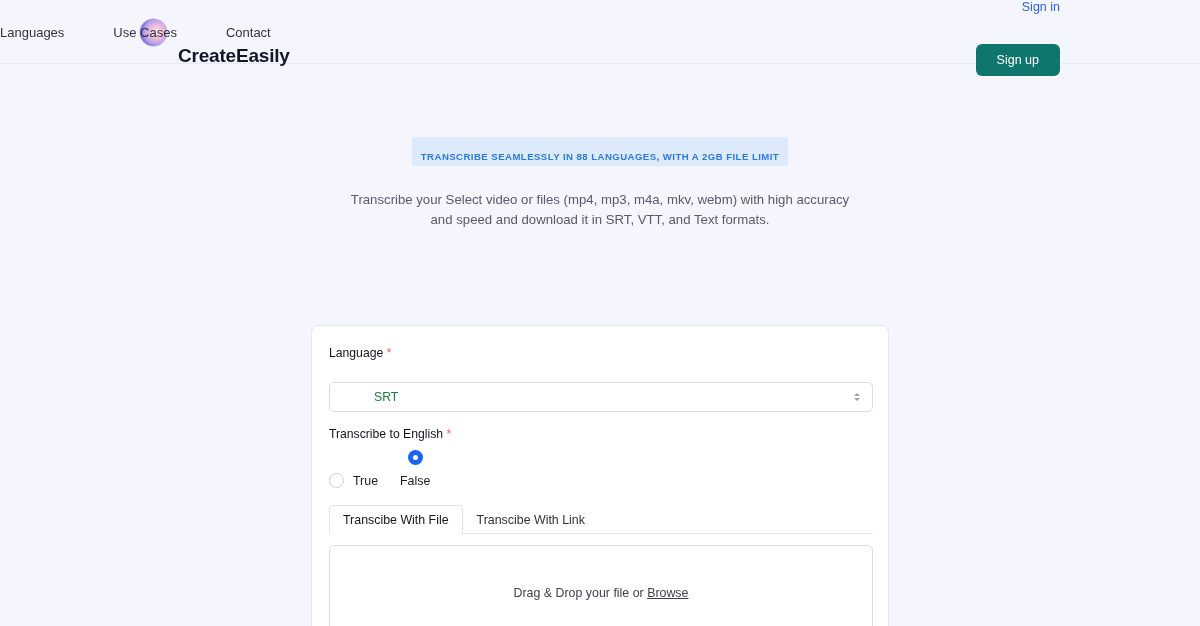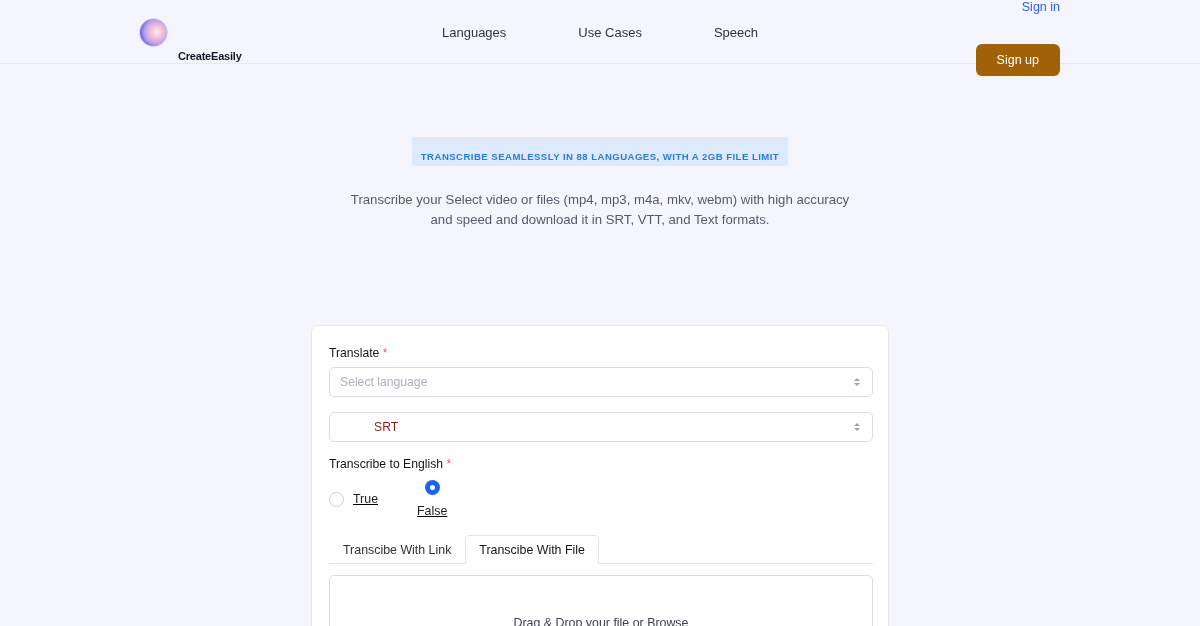--- a/index.html
+++ b/index.html
@@ -25,38 +25,38 @@
     text-decoration: none;
   }
   .logo-mark {
     width: 27px; height: 27px; border-radius: 50%;
     background:
       radial-gradient(circle at 62% 48%, #ffe9f2 0%, #f4c2d8 26%, #b9a0e8 56%, #5b5ce8 78%, #4f46e5 100%);
     box-shadow: 0 0 0 0.5px rgba(70,60,200,.35);
     flex: none;
   }
   .brand-name {
-    font-size: 11px; font-weight: bold; color: #111827; letter-spacing: -0.2px; margin-top: 48px;
+    font-size: 19px; font-weight: bold; color: #111827; letter-spacing: -0.2px; margin-top: 48px;
   }
   .nav {
     position: absolute; left: 0; right: 0; top: 0; height: 64px;
-    display: flex; align-items: center; justify-content: center; gap: 72px;
+    display: flex; align-items: center; gap: 49px;
   }
   .nav-link {
     font-size: 13px; color: #32343d; text-decoration: none; cursor: pointer;
   }
   .auth {
     position: absolute; right: 140px; top: 0; height: 64px;
     display: flex; align-items: flex-end; gap: 30px; flex-direction: column;
   }
   .signin {
     font-size: 12.5px; color: #2b62f0; text-decoration: none; cursor: pointer; font-weight: 500;
   }
   .signup {
-    background: #a16207; color: #fff; font-size: 12.5px; font-weight: 500;
+    background: #0f766e; color: #fff; font-size: 12.5px; font-weight: 500;
     border: none; border-radius: 6px; padding: 9px 21px; cursor: pointer;
     font-family: "Liberation Sans", sans-serif;
   }
 
   
   .hero { text-align: center; padding-top: 73px; }
   .badge {
     display: inline-block;
     background: #ddeafc;
     color: #2b7bdd;
@@ -93,36 +93,36 @@
   .select-box {
     width: 544px; height: 30px;
     border: 1px solid #dddde7; border-radius: 5px;
     background: #fff;
     display: flex; align-items: center;
     padding: 0 10px;
     font-size: 12.2px;
     cursor: pointer;
   }
   .select-box.placeholder { color: #aeafbc; }
-  .select-box.filled { color: #7f1d1d; padding-left: 44px; }
+  .select-box.filled { color: #15803d; padding-left: 44px; }
   .stepper {
     position: absolute; right: 10px; top: 50%; transform: translateY(-50%);
     width: 9px; height: 14px; display: flex; flex-direction: column;
     align-items: center; justify-content: center; gap: 2px;
   }
   .stepper i {
     display: block; width: 0; height: 0;
     border-left: 3.2px solid transparent; border-right: 3.2px solid transparent;
   }
   .stepper i.up { border-bottom: 3.6px solid #9ea0b0; }
   .stepper i.dn { border-top: 3.6px solid #9ea0b0; }
 
   .gap-1 { height: 15px; }
 
-  .radio-row { display: flex; align-items: center; gap: 26px; margin-top: 9px; text-decoration: underline; }
+  .radio-row { display: flex; align-items: flex-end; gap: 9px; margin-top: 9px; }
   .radio {
     display: flex; align-items: center; gap: 9px; cursor: pointer;
   }
   .radio + .radio { margin-left: 13px; flex-direction: column; }
   .dot {
     width: 15px; height: 15px; border-radius: 50%;
     border: 1.4px solid #cdcdd8; background: #fff; flex: none;
   }
   .dot.on {
     border: none; background: #1a64f2;
@@ -179,50 +179,43 @@
 
   <div class="header">
     <a class="brand">
       <span class="logo-mark"></span>
       <span class="brand-name">CreateEasily</span>
     </a>
 
     <nav class="nav">
       <a class="nav-link">Languages</a>
       <a class="nav-link">Use Cases</a>
-      <a class="nav-link">Speech</a>
+      <a class="nav-link">Contact</a>
     </nav>
 
     <div class="auth">
       <a class="signin">Sign in</a>
       <button class="signup">Sign up</button>
     </div>
   </div>
 
   <div class="hero">
     <span class="badge">TRANSCRIBE SEAMLESSLY IN 88 LANGUAGES, WITH A 2GB FILE LIMIT</span>
     <p class="hero-sub">
       <span>Transcribe your Select video or files (mp4, mp3, m4a, mkv, webm) with high accuracy</span><br>
       <span>and speed and download it in SRT, VTT, and Text formats.</span>
     </p>
   </div>
 
   <div class="card">
 
     <label class="field-label">
-      <span>Translate</span>
+      <span>Language</span>
       <span class="req">*</span>
     </label>
-    <div class="select-wrap">
-      <div class="select-box placeholder">Select language</div>
-      <span class="stepper">
-        <i class="up"></i>
-          <i class="dn"></i>
-      </span>
-    </div>
 
     <div class="gap-1"></div>
 
     <div class="select-wrap">
       <div class="select-box filled">SRT</div>
       <span class="stepper">
         <i class="up"></i>
           <i class="dn"></i>
       </span>
     </div>
@@ -238,22 +231,22 @@
         <span class="dot"></span>
         <span class="radio-label">True</span>
       </span>
       <span class="radio">
         <span class="dot on"></span>
         <span class="radio-label">False</span>
       </span>
     </div>
 
     <div class="tabs">
+      <div class="tab active">Transcibe With File</div>
       <div class="tab">Transcibe With Link</div>
-      <div class="tab active">Transcibe With File</div>
     </div>
 
     <div class="dropzone">
       <div class="dz-main">
         <span>Drag &amp; Drop your file or </span><u>Browse</u>
       </div>
 
     </div>
 
   </div>

